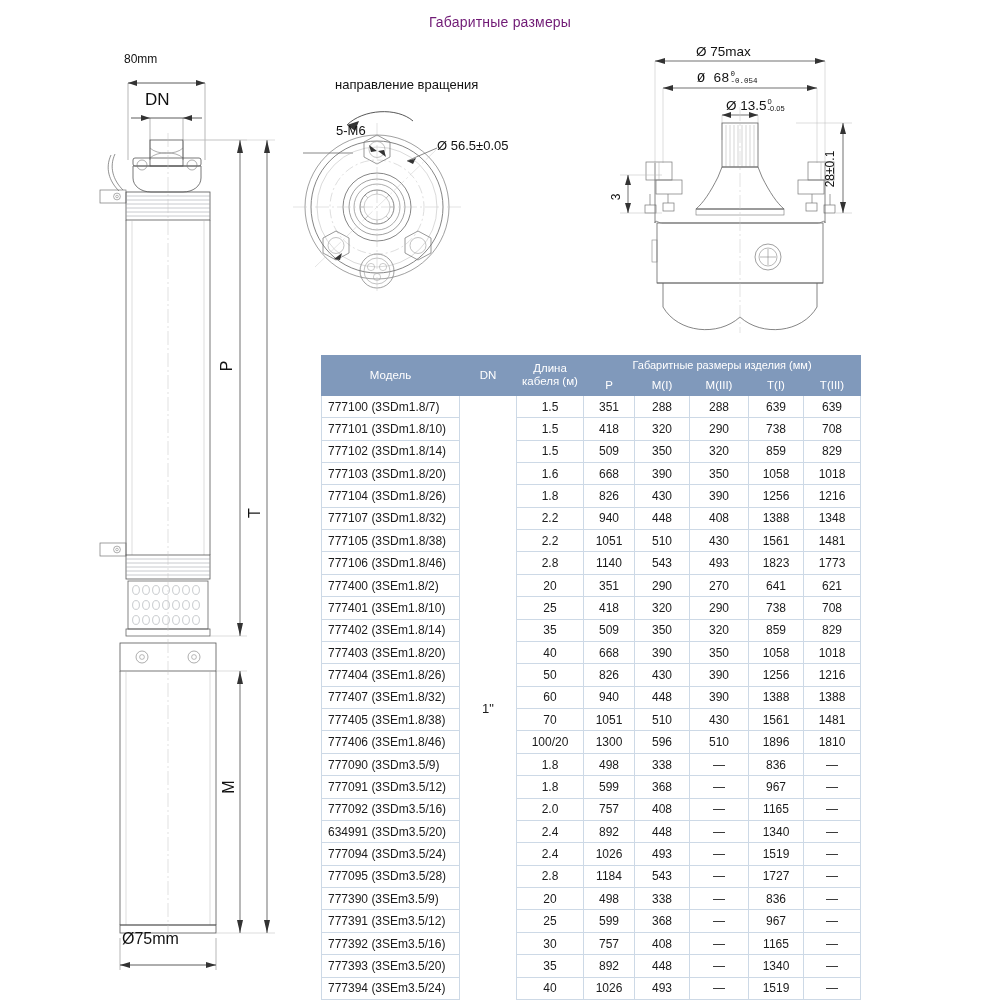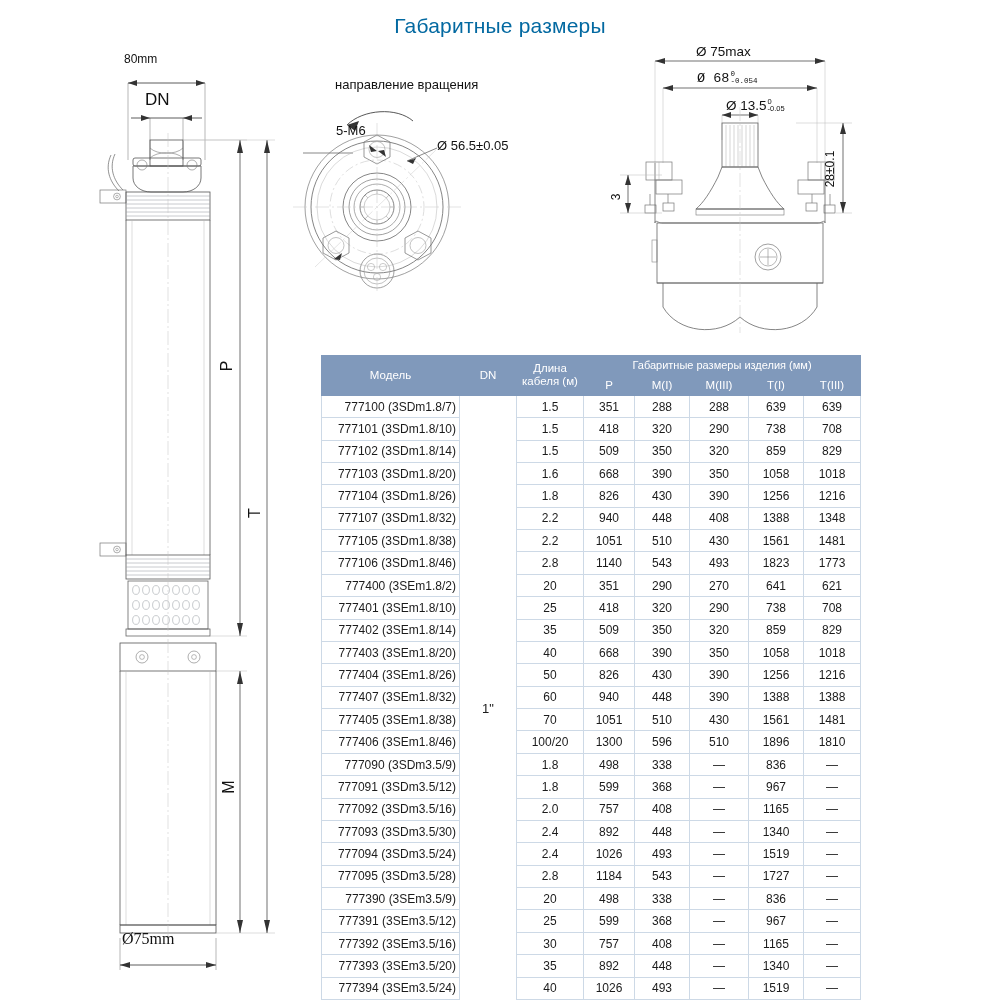--- a/index.html
+++ b/index.html
@@ -10,22 +10,22 @@
     color:#1a1a1a;
     position:relative;
     overflow:hidden;
   }
   #page{position:relative;width:1000px;height:1000px;}
 
   
   #title{
     position:absolute;left:0;top:14px;width:1000px;
     text-align:center;
-    font-size:21px;
-    color:#0369a1;
+    font-size:14px;
+    color:#701a75;
     letter-spacing:.2px;
   }
 
   
   .dwg{position:absolute;}
   .dimtext{
     position:absolute;
     font-size:13.5px;
     color:#111;
     white-space:nowrap;
@@ -57,21 +57,21 @@
     border-bottom:1px solid #cdd9e6;
     border-left:1px solid #cdd9e6;
     border-right:1px solid #cdd9e6;
     padding:2.2px 3px;
     text-align:center;
     color:#1b1b1b;
     font-size:12px;
     height:17px;
     background:#fff;
   }
-  #spec-table td.model{text-align:right;padding-left:6px;}
+  #spec-table td.model{text-align:left;padding-left:6px;}
   #spec-table td.dn{border-left:1px solid #cdd9e6;border-right:1px solid #cdd9e6;font-size:13px;}
   #spec-table tr:last-child td{border-bottom:2px solid #b9c7d7;}
 </style>
 </head>
 <body>
 
 <div id="page">
 
   <div id="title">Габаритные размеры</div>
 
@@ -199,21 +199,21 @@
       <path d="M145,626 L142,639 L148,639 Z" fill="#333" stroke="none"></path>
       <path d="M145,888 L142,875 L148,875 Z" fill="#333" stroke="none"></path>
     </g>
   </svg>
 
   <div class="dimtext" style="left:124px;top:52px;font-size:12px;">80mm</div>
   <div class="dimtext" style="left:145px;top:90px;font-size:17px;">DN</div>
   <div class="dimtext vert" style="left:222px;top:357px;font-size:16px;">P</div>
   <div class="dimtext vert" style="left:250px;top:504px;font-size:16px;">T</div>
   <div class="dimtext vert" style="left:222px;top:778px;font-size:16px;">M</div>
-  <div class="dimtext" style="left:122px;top:930px;font-size:16px;font-family:Liberation Serif, serif;">Ø75mm</div>
+  <div class="dimtext" style="left:122px;top:930px;font-size:16px;">Ø75mm</div>
 
   <svg class="dwg" style="left:285px;top:95px;" width="215" height="205" viewBox="0 0 215 205">
     <g fill="none" stroke="#666" stroke-width="0.8">
 
       <path d="M62,30 C78,14 112,12 128,26" stroke="#444" stroke-width="0.9"></path>
       <path d="M62,30 L74,26 L70,36 Z" fill="#333" stroke="none"></path>
 
       <line x1="18" y1="58" x2="68" y2="58" stroke="#555" stroke-width="0.7"></line>
 
       <line x1="122" y1="66" x2="152" y2="53" stroke="#555" stroke-width="0.7"></line>
@@ -561,21 +561,21 @@
         <tr>
           <td class="model">777092 (3SDm3.5/16)</td>
           <td>2.0</td>
           <td>757</td>
           <td>408</td>
           <td>—</td>
           <td>1165</td>
           <td>—</td>
         </tr>
         <tr>
-          <td class="model">777093 (3SDm3.5/30)</td>
+          <td class="model">634991 (3SDm3.5/20)</td>
           <td>2.4</td>
           <td>892</td>
           <td>448</td>
           <td>—</td>
           <td>1340</td>
           <td>—</td>
         </tr>
         <tr>
           <td class="model">777094 (3SDm3.5/24)</td>
           <td>2.4</td>

